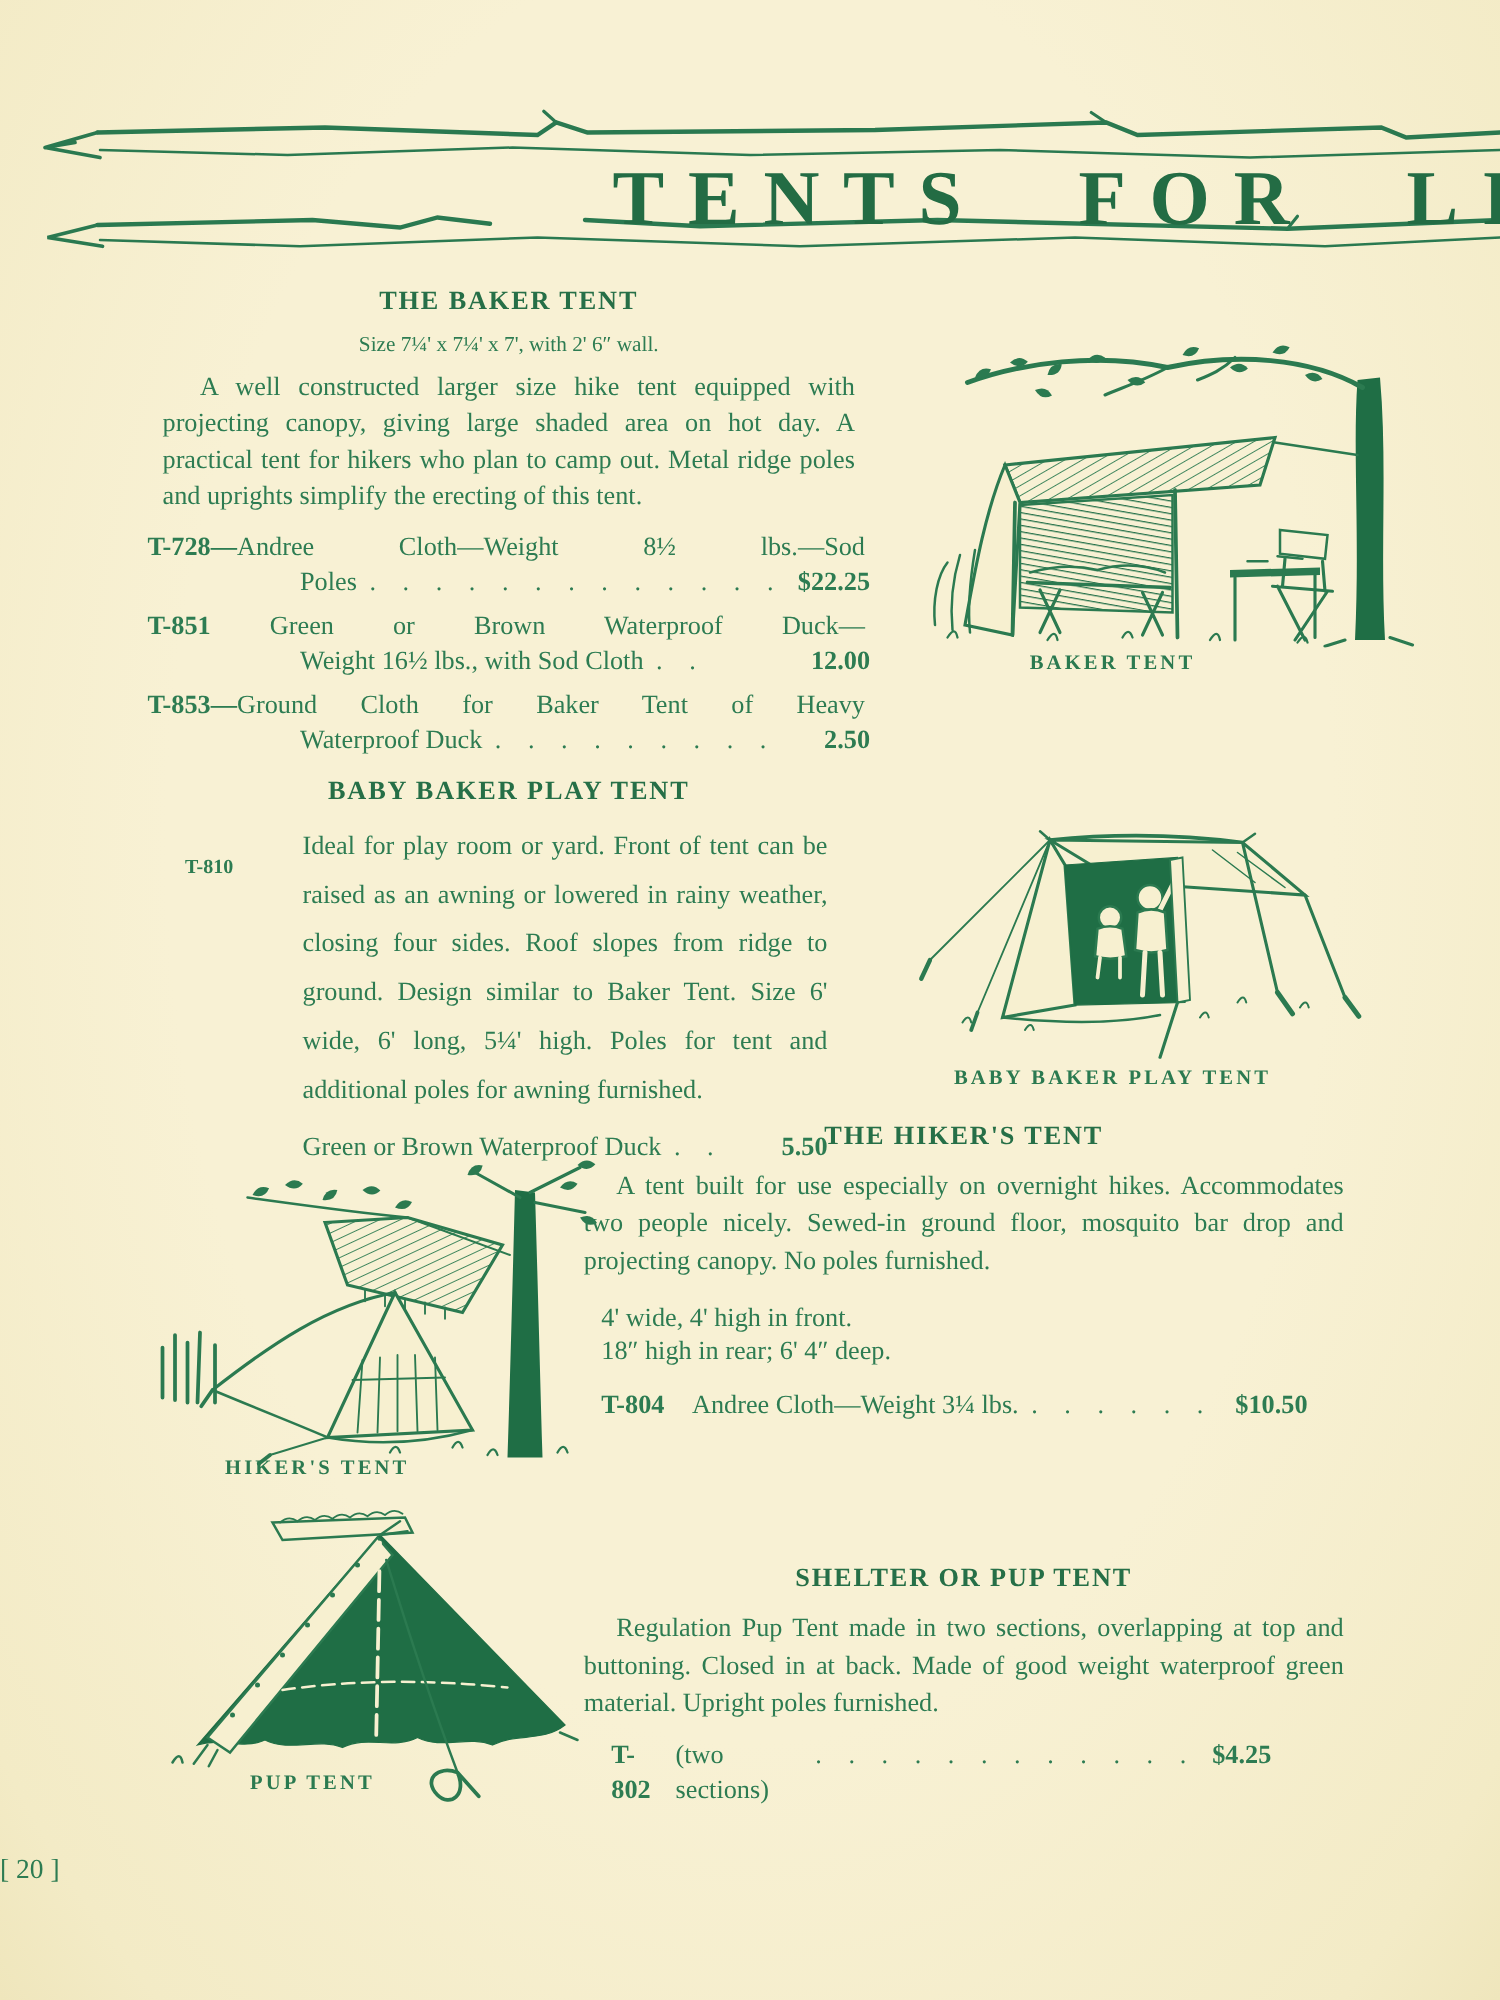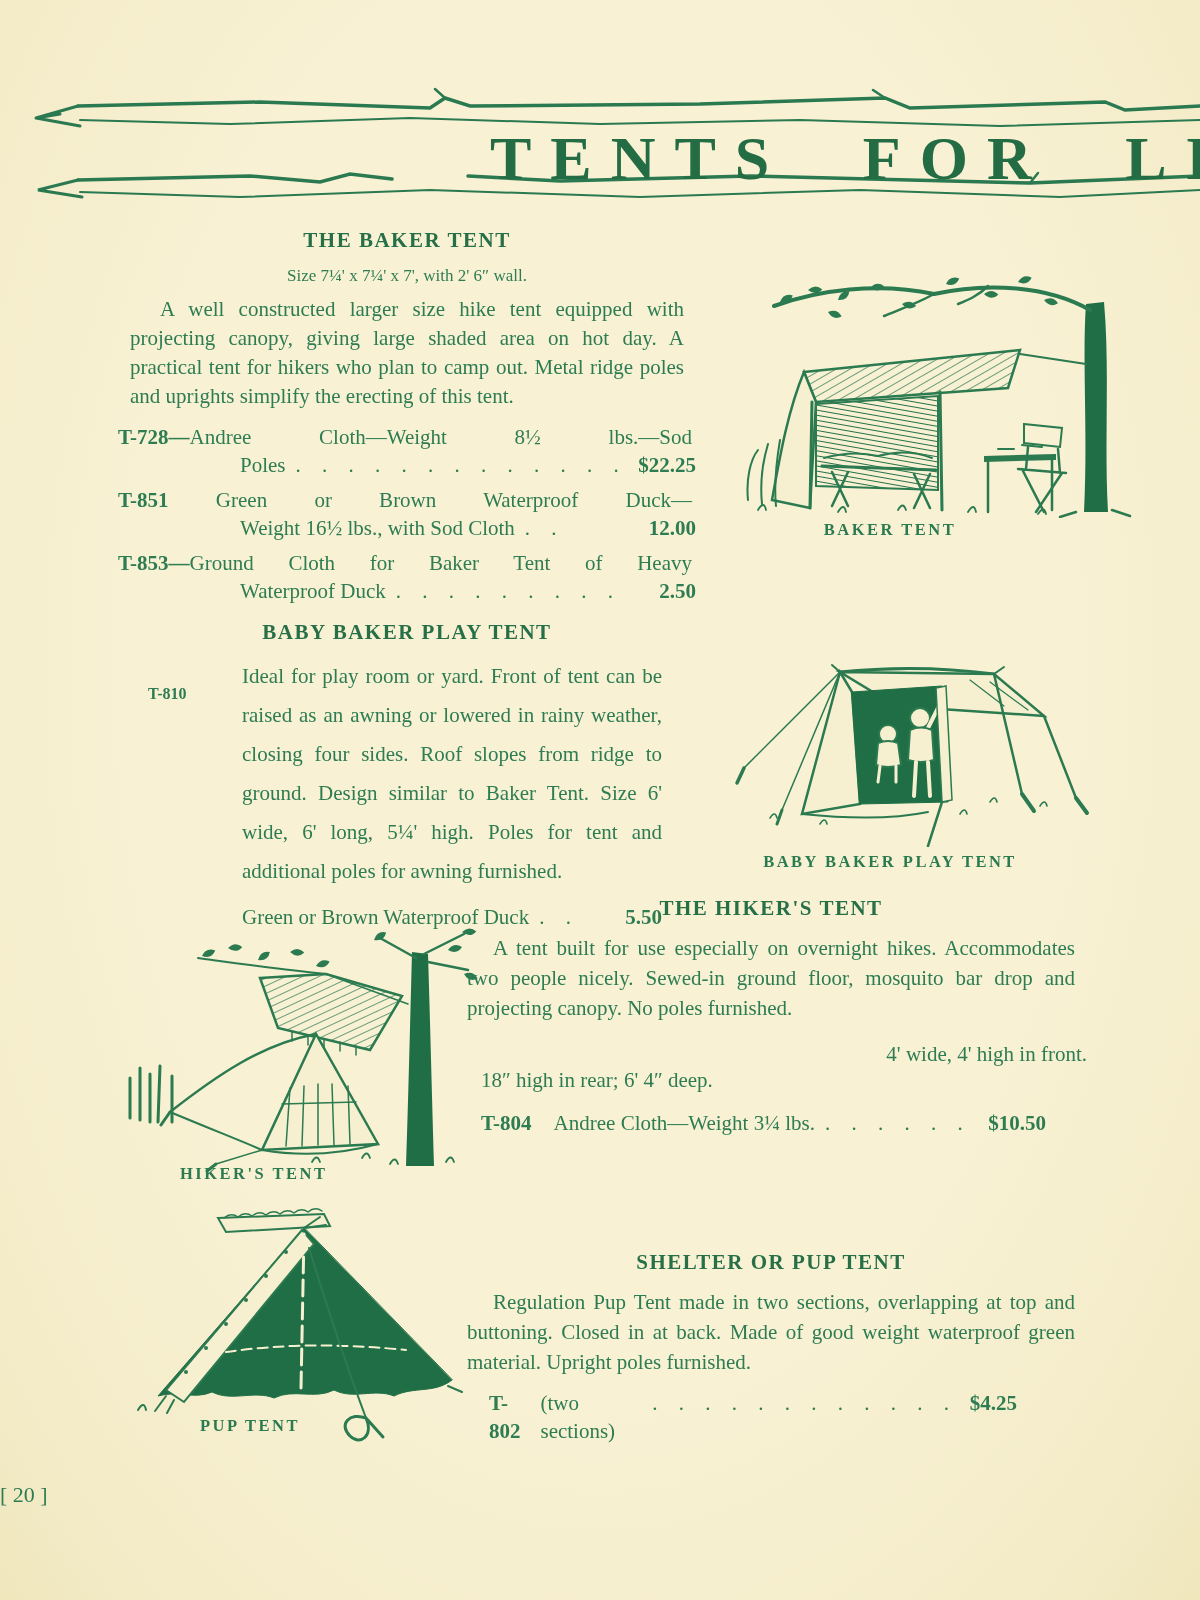--- a/index.html
+++ b/index.html
@@ -38,21 +38,21 @@
   .baby-code{position:absolute;left:30px;top:0;margin-top:28px;}
   .baby-para{margin-left:124px;width:420px;line-height:39px;}
   .baby-price{margin-left:124px;width:420px;margin-top:3px;}
   .baby-illo{left:690px;top:642px;width:420px;height:205px;}
   .baby-cap{left:690px;top:852px;width:400px;text-align:center;}
   .hiker-illo{left:112px;top:918px;width:372px;height:262px;}
   .hiker-cap{left:180px;top:1164px;}
   .hiker-text{left:455px;top:896px;width:632px;}
   .hiker-text .para{margin-top:12px;text-indent:26px;line-height:30px;}
   .spec{font-size:21px;line-height:26px;margin-left:26px;}
-  .spec-first{margin-top:18px;text-align:right;}
+  .spec-first{margin-top:18px;}
   .hrow{margin-top:16px;margin-left:26px;width:565px;}
   .hrow .code{margin-right:22px;}
   .pup-illo{left:108px;top:1190px;width:372px;height:252px;}
   .pup-cap{left:200px;top:1416px;}
   .pup-text{left:455px;top:1250px;width:632px;}
   .pup-text .para{margin-top:12px;text-indent:26px;line-height:30px;}
   .prow{margin-top:10px;margin-left:34px;width:528px;}
   .prow .code{margin-right:8px;}
   .pagenum{position:absolute;left:0;top:1482px;width:1180px;text-align:left;font-size:22px;}
 </style>

